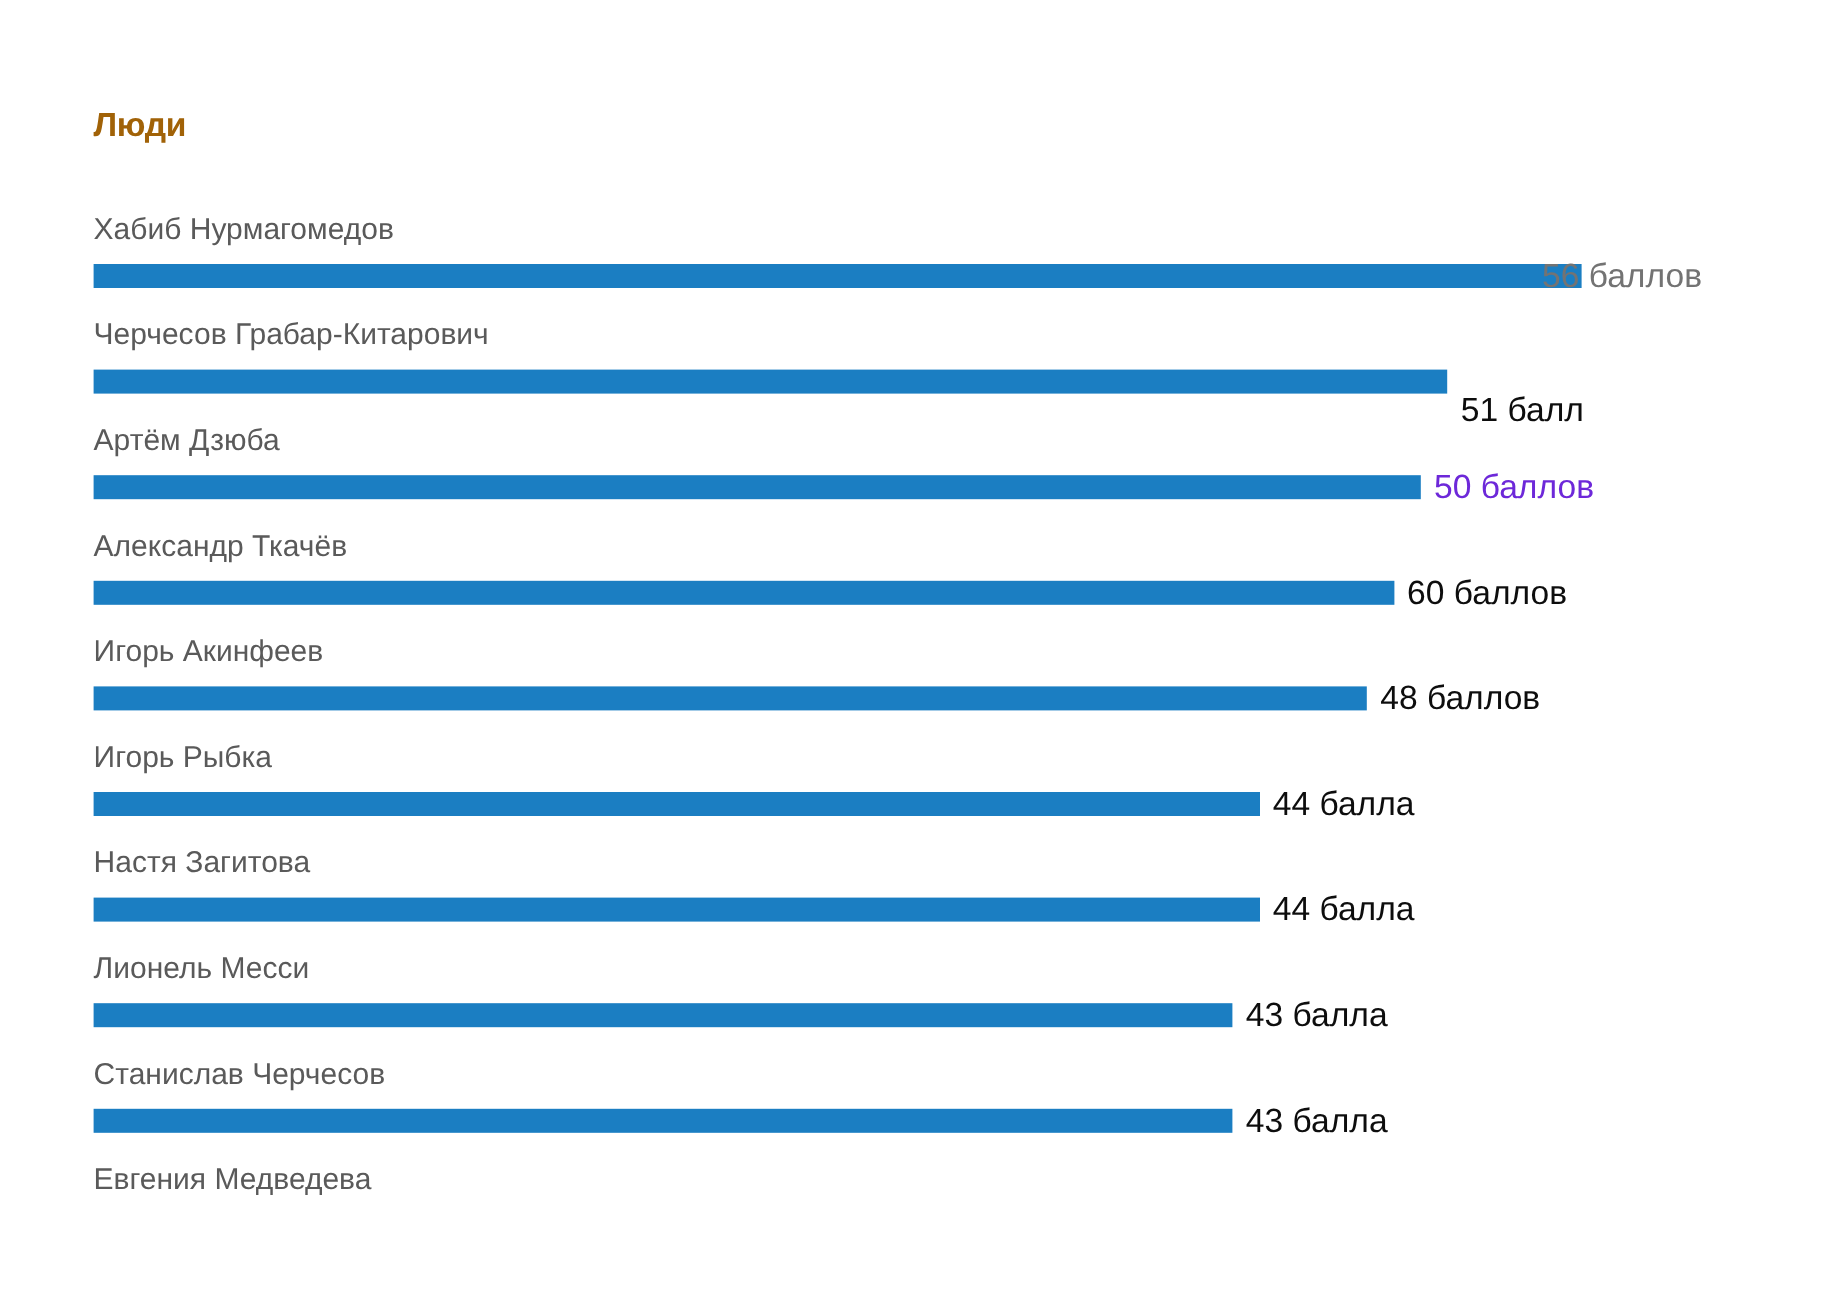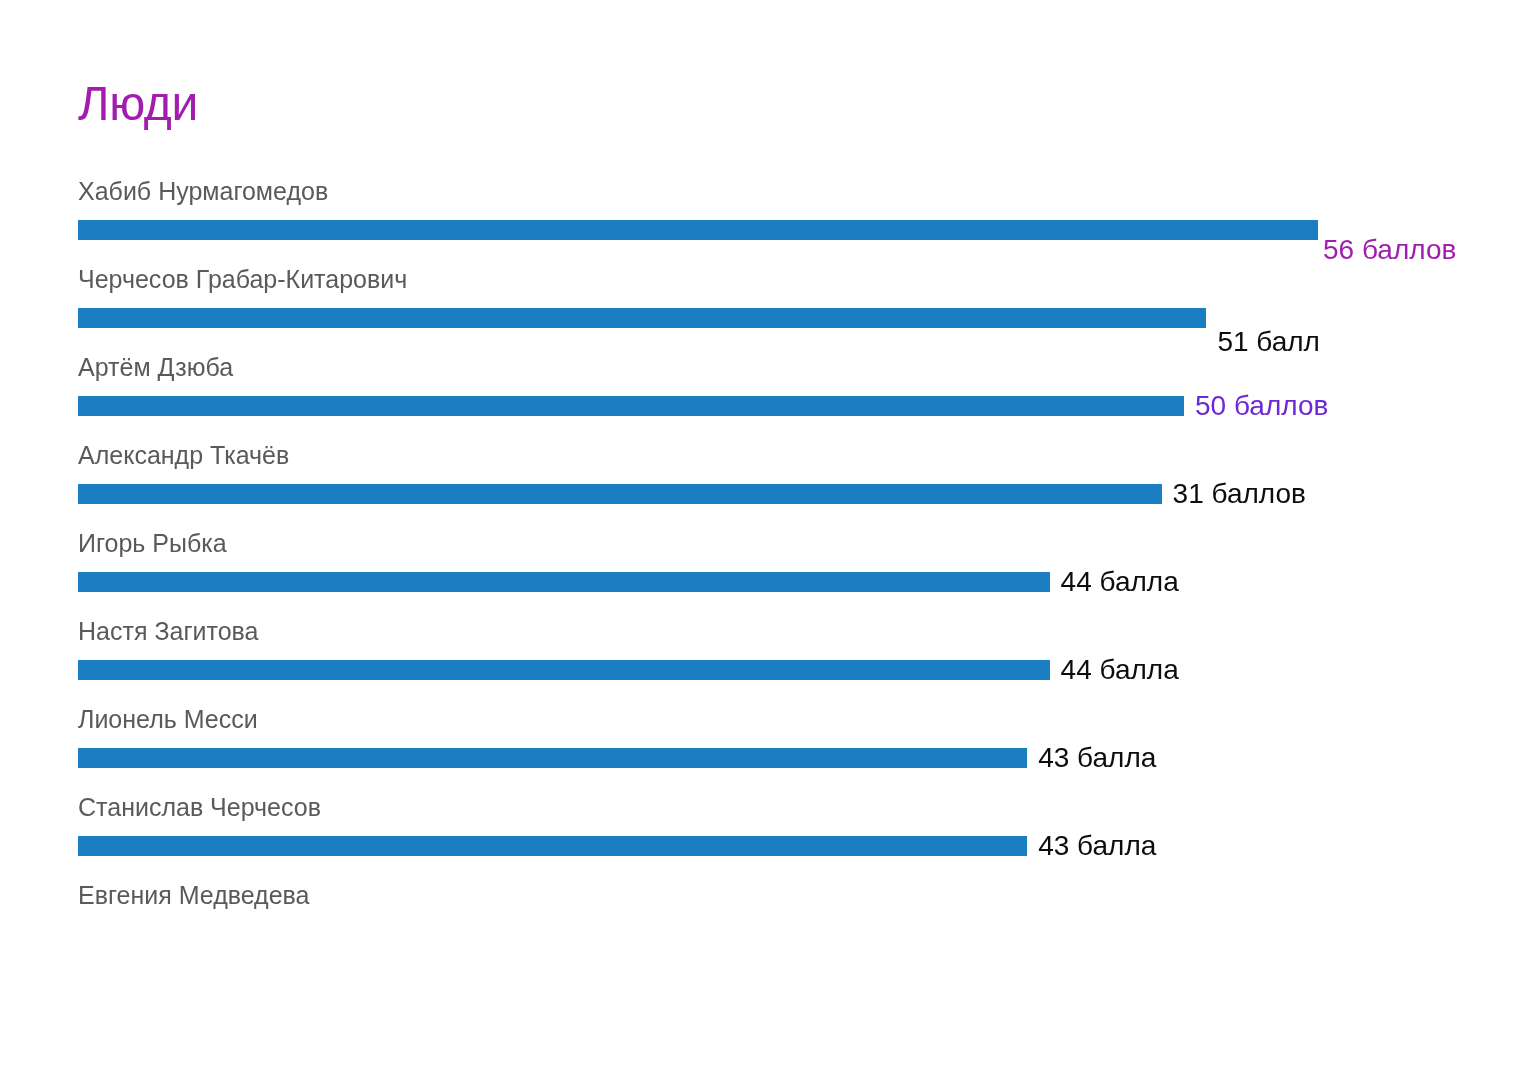--- a/index.html
+++ b/index.html
@@ -19,24 +19,24 @@
     position: relative;
     width: 1540px;
     height: 1092px;
     box-sizing: border-box;
   }
 
   .chart-title {
     position: absolute;
     left: 78px;
     top: 78px;
-    font-size: 48px;
+    font-size: 28px;
     line-height: 52px;
-    font-weight: 400;
-    color: #a21caf;
+    font-weight: 700;
+    color: #a16207;
     letter-spacing: -0.3px;
     white-space: nowrap;
   }
 
   .bars-area {
     position: absolute;
     left: 0;
     top: 176px;
     width: 1440px;
   }
@@ -86,42 +86,49 @@
 
 <div id="chart-root">
 
   <div class="chart-title">Люди</div>
 
   <div class="bars-area">
       <div class="bar-row">
         <div class="bar-label">Хабиб Нурмагомедов</div>
         <div class="bar-track">
           <div class="bar-fill" style="width: 1240.4px; background: rgb(27, 126, 194);"></div>
-          <div class="bar-value" style="left: 1245px; color: #a21caf; margin-top: 20px;">56 баллов</div>
+          <div class="bar-value" style="left: 1207px; color: #737373;">56 баллов</div>
         </div>
       </div>
       <div class="bar-row">
         <div class="bar-label">Черчесов Грабар-Китарович</div>
         <div class="bar-track">
           <div class="bar-fill" style="width: 1128.4px; background: rgb(27, 126, 194);"></div>
           <div class="bar-value" style="left: 1139.4px; color: rgb(13, 13, 13); margin-top: 24px;">51 балл</div>
         </div>
       </div>
       <div class="bar-row">
         <div class="bar-label">Артём Дзюба</div>
         <div class="bar-track">
           <div class="bar-fill" style="width: 1106px; background: rgb(27, 126, 194);"></div>
           <div class="bar-value" style="left: 1117px; color: #6d28d9;">50 баллов</div>
         </div>
       </div>
       <div class="bar-row">
         <div class="bar-label">Александр Ткачёв</div>
         <div class="bar-track">
           <div class="bar-fill" style="width: 1083.6px; background: rgb(27, 126, 194);"></div>
-          <div class="bar-value" style="left: 1094.6px; color: rgb(13, 13, 13);">31 баллов</div>
+          <div class="bar-value" style="left: 1094.6px; color: rgb(13, 13, 13);">60 баллов</div>
+        </div>
+      </div>
+      <div class="bar-row">
+        <div class="bar-label">Игорь Акинфеев</div>
+        <div class="bar-track">
+          <div class="bar-fill" style="width: 1061.2px; background: rgb(27, 126, 194);"></div>
+          <div class="bar-value" style="left: 1072.2px; color: rgb(13, 13, 13);">48 баллов</div>
         </div>
       </div>
       <div class="bar-row">
         <div class="bar-label">Игорь Рыбка</div>
         <div class="bar-track">
           <div class="bar-fill" style="width: 971.6px; background: rgb(27, 126, 194);"></div>
           <div class="bar-value" style="left: 982.6px; color: rgb(13, 13, 13);">44 балла</div>
         </div>
       </div>
       <div class="bar-row">

